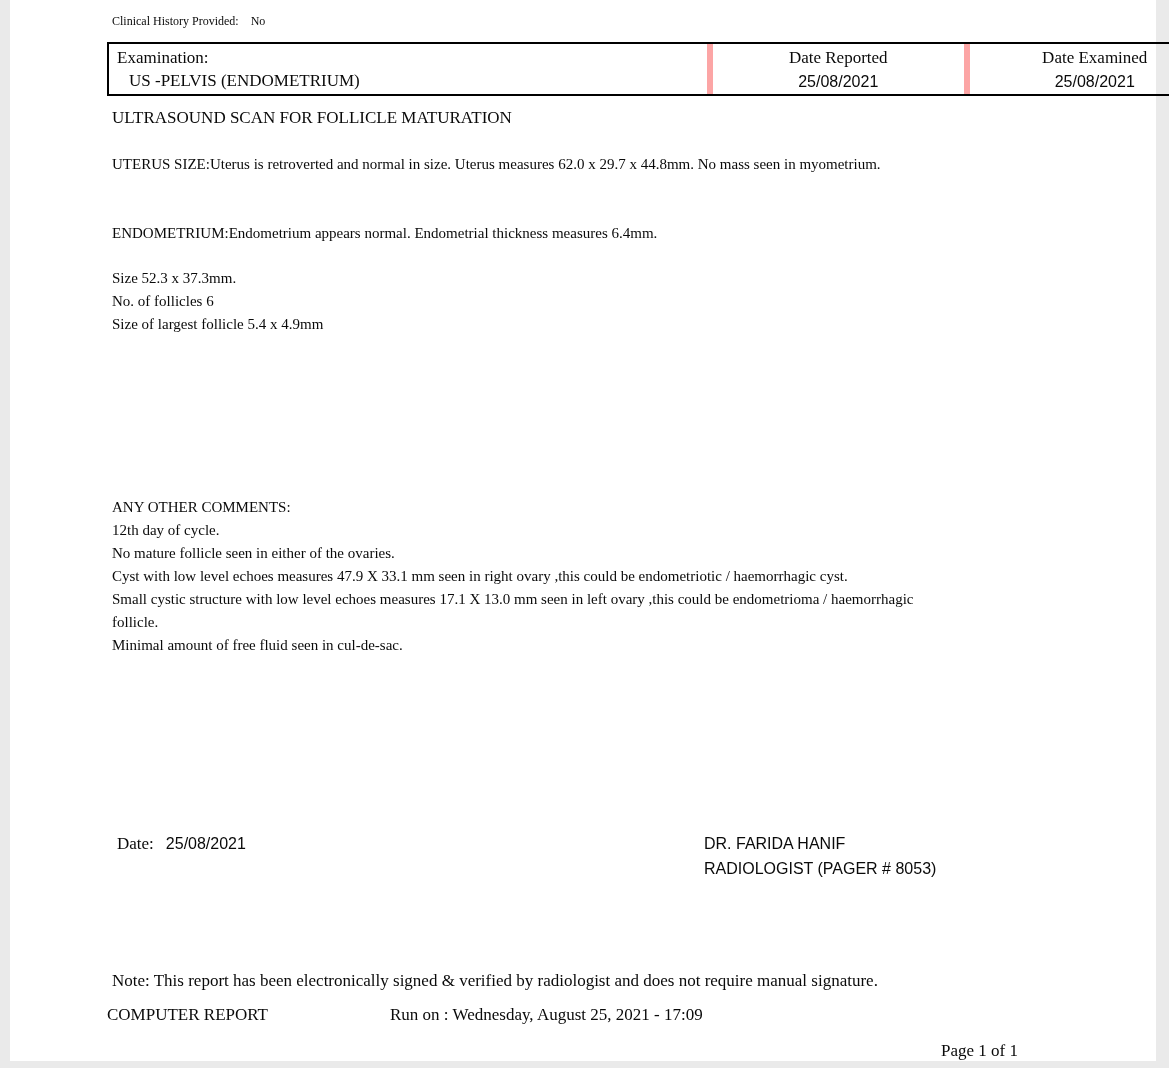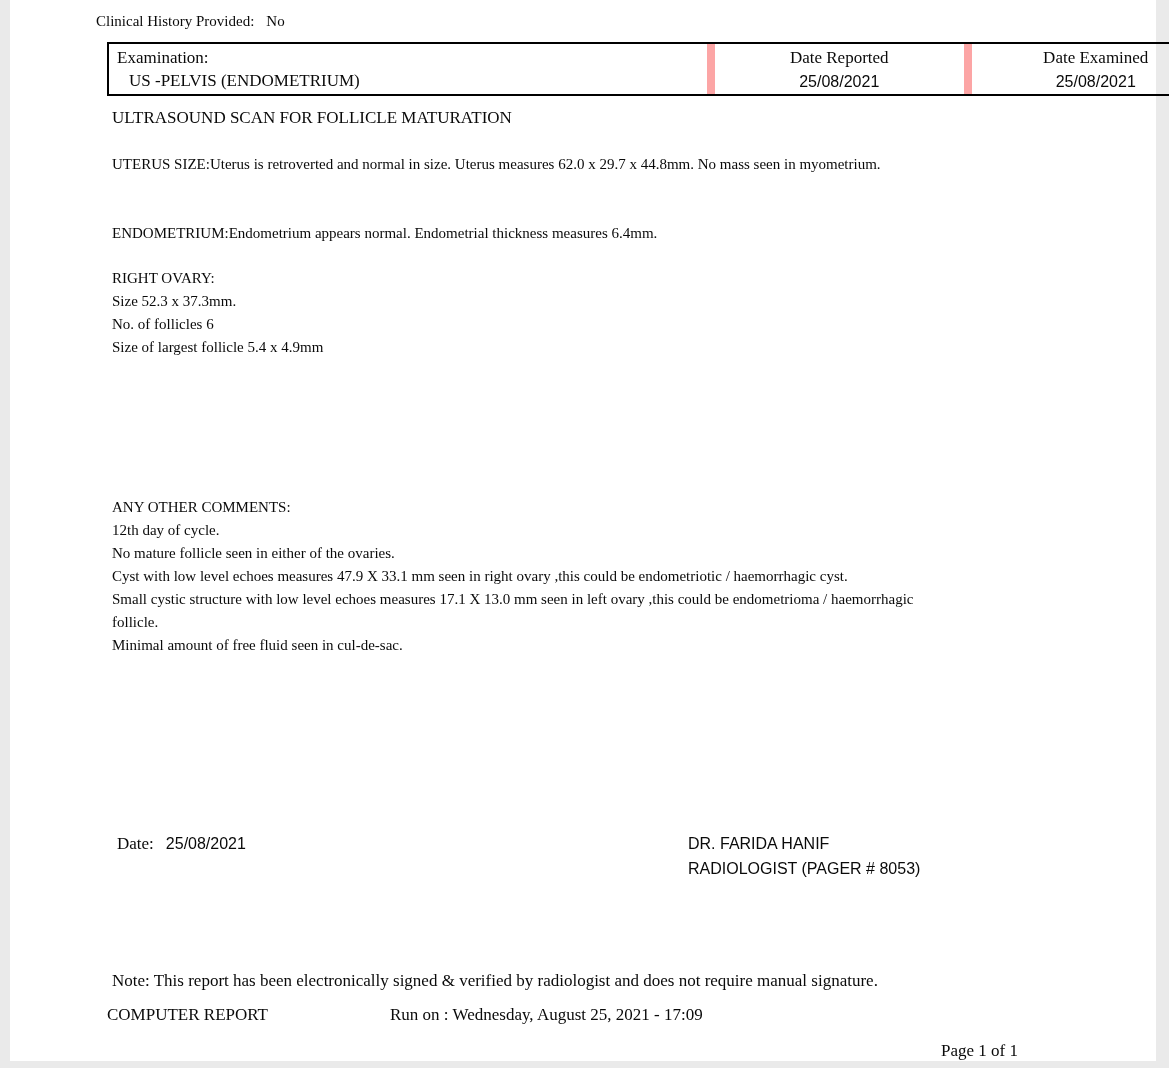--- a/index.html
+++ b/index.html
@@ -16,37 +16,37 @@
     overflow: hidden;
   }
   .gutter { position: absolute; background: #eaeaea; }
   .gutter-left  { left: 0; top: 0; bottom: 0; width: 10px; }
   .gutter-right { right: 0; top: 0; bottom: 0; width: 13px; }
   .gutter-bottom{ left: 0; right: 0; bottom: 0; height: 7px; }
 
   .abs { position: absolute; }
 
   .clinical-history {
-    left: 96px; top: 11px;
-    font-size: 15px; line-height: 21px;
+    left: 112px; top: 11px;
+    font-size: 12px; line-height: 21px;
   }
   .clinical-history .ch-value { margin-left: 12px; }
 
   .exam-table {
     left: 107px; top: 42px;
     width: 1115px; height: 54px;
     border: 2px solid #000;
     display: flex;
   }
   .exam-table .cell {
     height: 100%;
     padding-top: 3px;
     font-size: 17px; line-height: 22px;
   }
-  .exam-table .cell + .cell { border-left: 8px solid #fca5a5; }
+  .exam-table .cell + .cell { border-left: 6px solid #fca5a5; }
   .cell-exam { width: 598px; padding-left: 8px; }
   .cell-exam .exam-value { margin-left: 12px; margin-top: 1px; }
   .cell-date { flex: 1; text-align: center; }
   .cell-date .date-value {
     font-family: "Liberation Sans", sans-serif;
     font-size: 16px; margin-top: 2px;
   }
 
   .report-title {
     left: 112px; top: 107px;
@@ -65,21 +65,21 @@
 
   .signature-date {
     left: 117px; top: 832px;
     font-size: 17px; line-height: 23px;
   }
   .signature-date .sig-value {
     font-family: "Liberation Sans", sans-serif;
     font-size: 16px; margin-left: 12px;
   }
   .doctor-block {
-    left: 688px; top: 831px;
+    left: 704px; top: 831px;
     font-family: "Liberation Sans", sans-serif;
     font-size: 16px; line-height: 25px;
   }
 
   .note-line {
     left: 112px; top: 969px;
     font-size: 17px; line-height: 23px;
     width: 900px;
   }
 
@@ -115,21 +115,20 @@
     </div>
   </div>
 
   <div class="abs report-title">ULTRASOUND SCAN FOR FOLLICLE MATURATION</div>
 
   <div class="abs para para-uterus">UTERUS SIZE:Uterus is retroverted and normal in size. Uterus measures 62.0 x 29.7 x 44.8mm. No mass seen in myometrium.</div>
 
   <div class="abs para para-endometrium">ENDOMETRIUM:Endometrium appears normal. Endometrial thickness measures 6.4mm.</div>
 
   <div class="abs block block-right-ovary">
-    <div>RIGHT OVARY:</div>
     <div>Size 52.3 x 37.3mm.</div>
     <div>No. of follicles 6</div>
     <div>Size of largest follicle 5.4 x 4.9mm</div>
   </div>
 
 
   <div class="abs block block-comments">
     <div>ANY OTHER COMMENTS:</div>
     <div>12th day of cycle.</div>
     <div>No mature follicle seen in either of the ovaries.</div>

